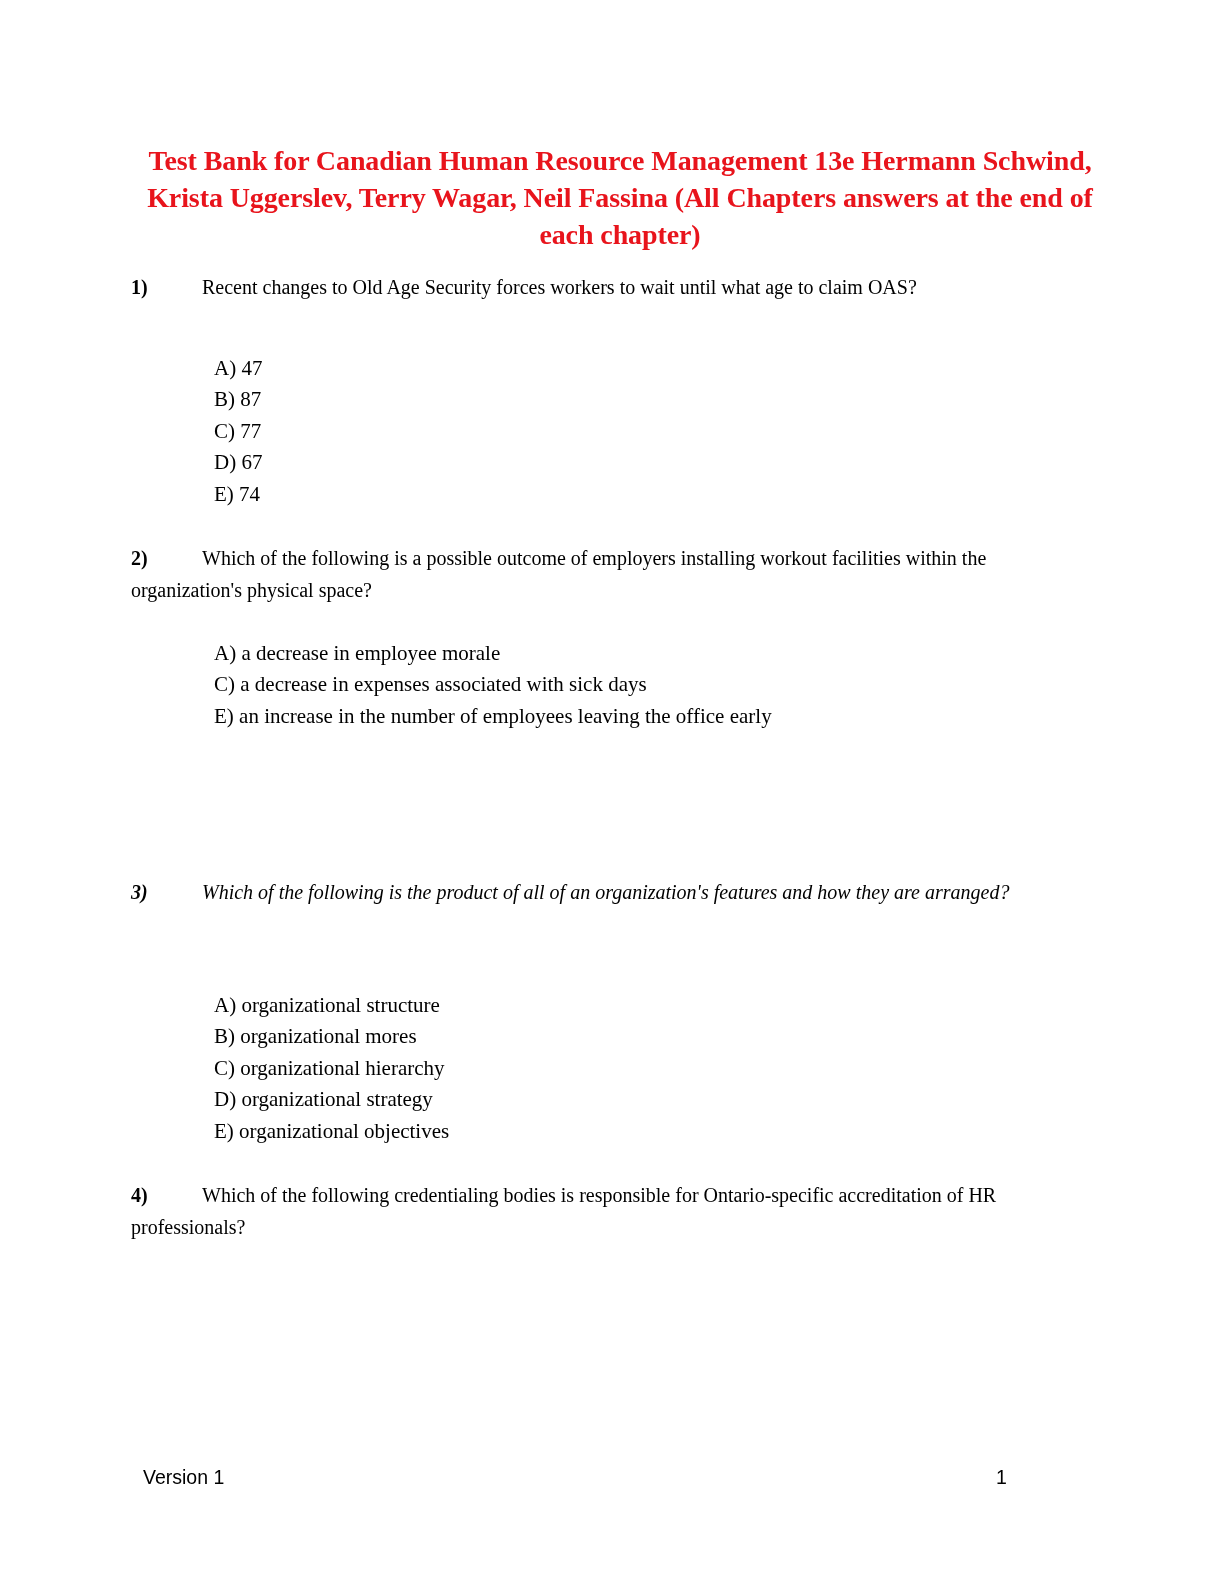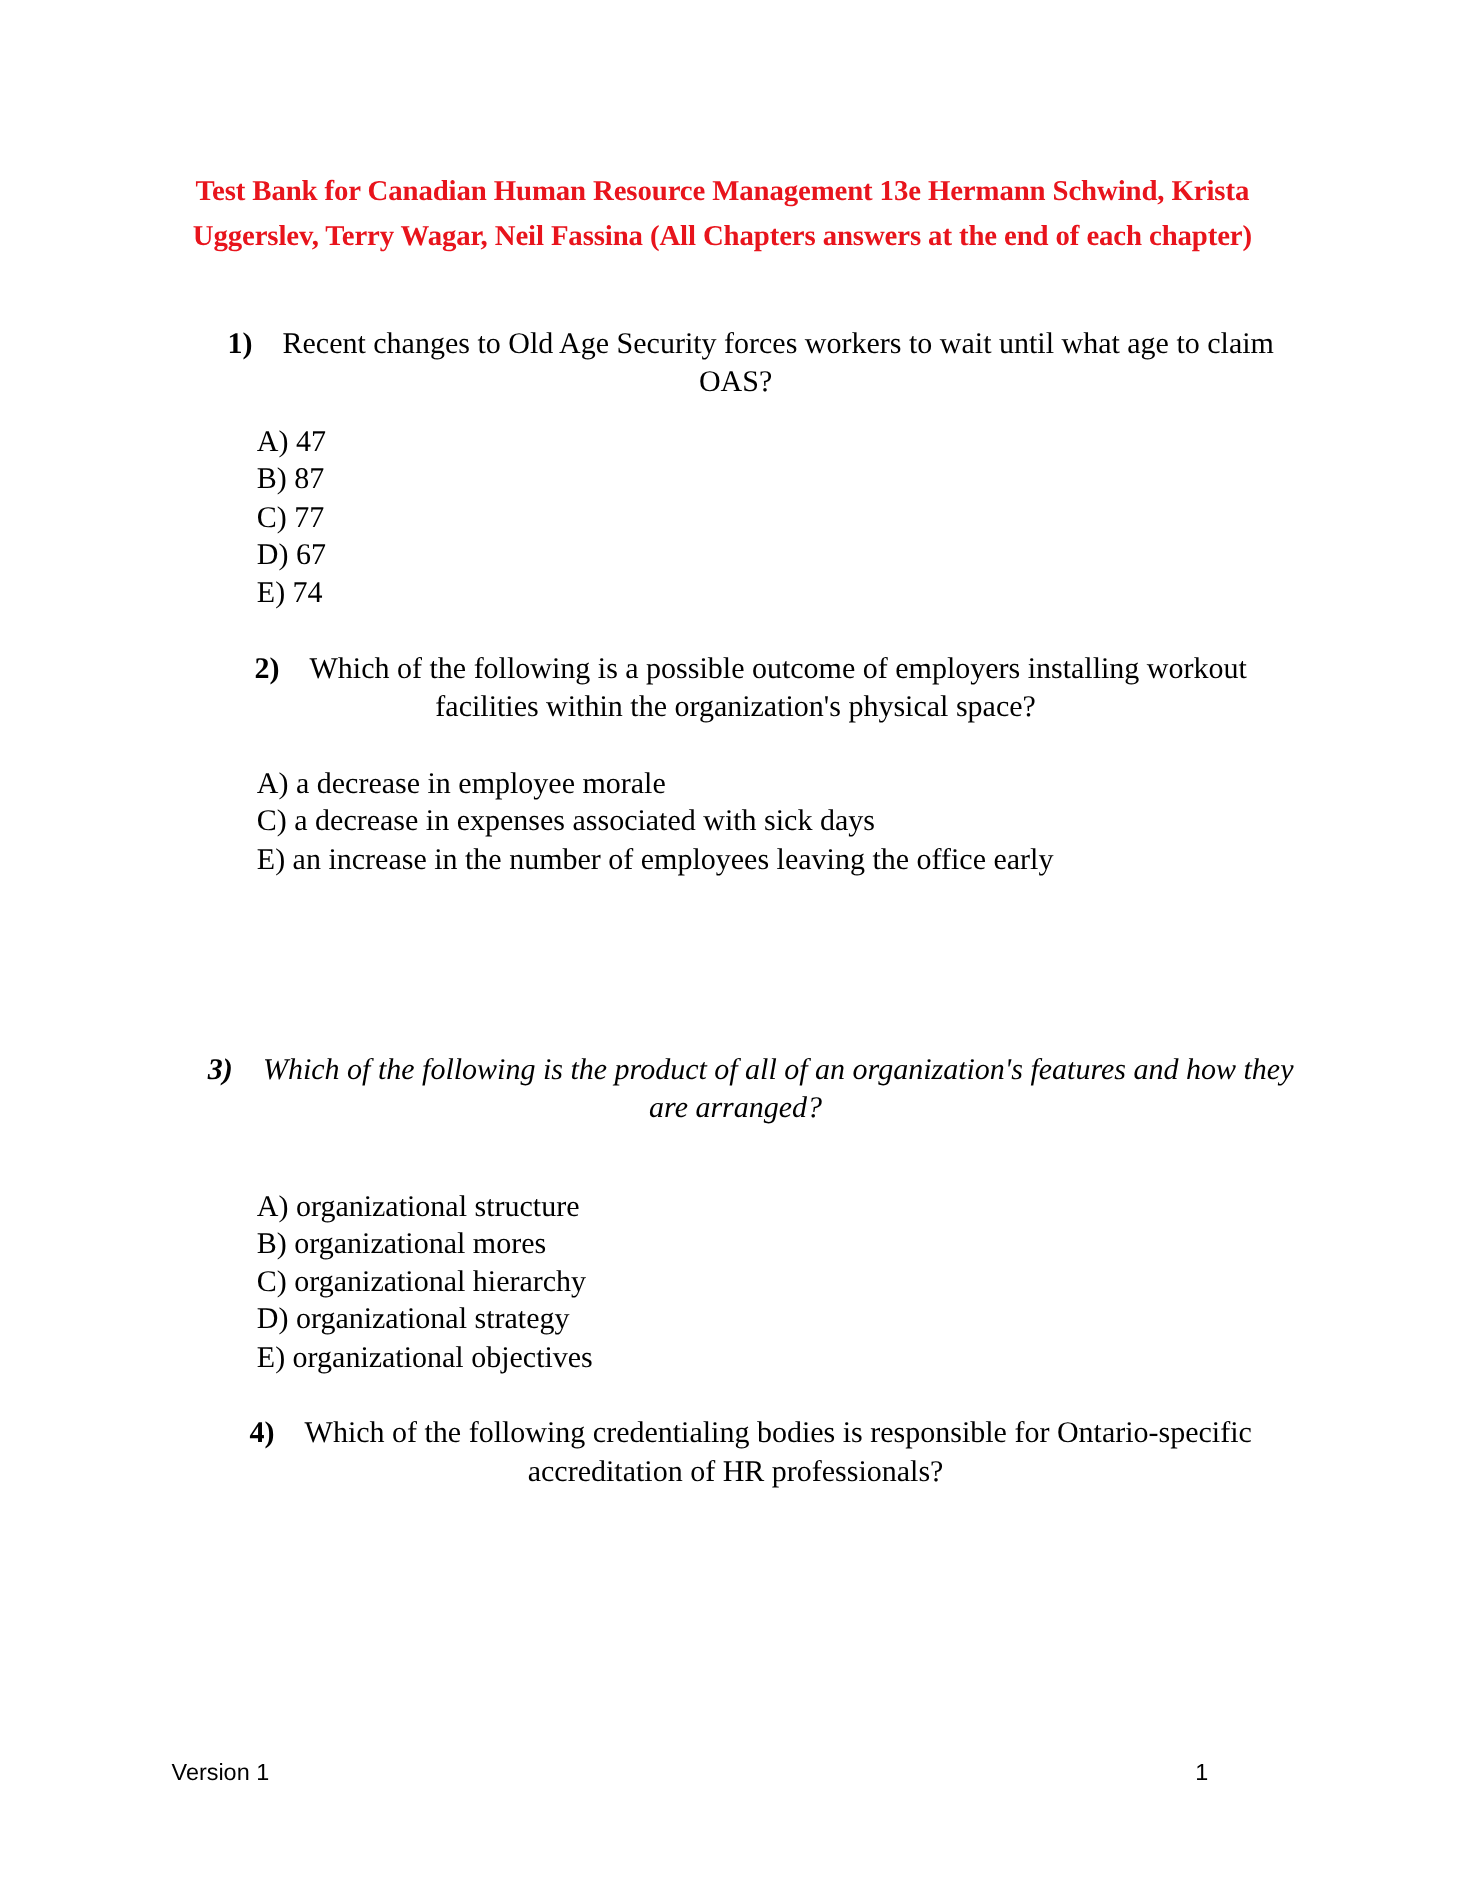--- a/index.html
+++ b/index.html
@@ -10,47 +10,46 @@
     body {
       width: 1224px;
       height: 1584px;
       position: relative;
       overflow: hidden;
       font-family: "Liberation Serif", "DejaVu Serif", serif;
       color: #000000;
     }
     .title {
       position: absolute;
-      left: 120px;
+      left: 138px;
       width: 964px;
       top: 142px;
       text-align: center;
       color: #e8141c;
       font-weight: bold;
-      font-size: 24px;
+      font-size: 28px;
       line-height: 37px;
       letter-spacing: -0.1px;
     }
     .question {
       position: absolute;
-      left: 143px;
+      left: 131px;
       width: 940px;
-      font-size: 25px;
+      font-size: 20px;
       line-height: 32px;
-      text-align: center;
     }
     .q-num {
       font-weight: bold;
       display: inline-block;
       width: 71px;
     }
     .options {
       position: absolute;
       left: 214px;
-      font-size: 25px;
+      font-size: 21px;
       line-height: 31.4px;
     }
     .option {
       display: block;
       white-space: nowrap;
     }
     .footer-left {
       position: absolute;
       left: 143px;
       top: 1464px;

